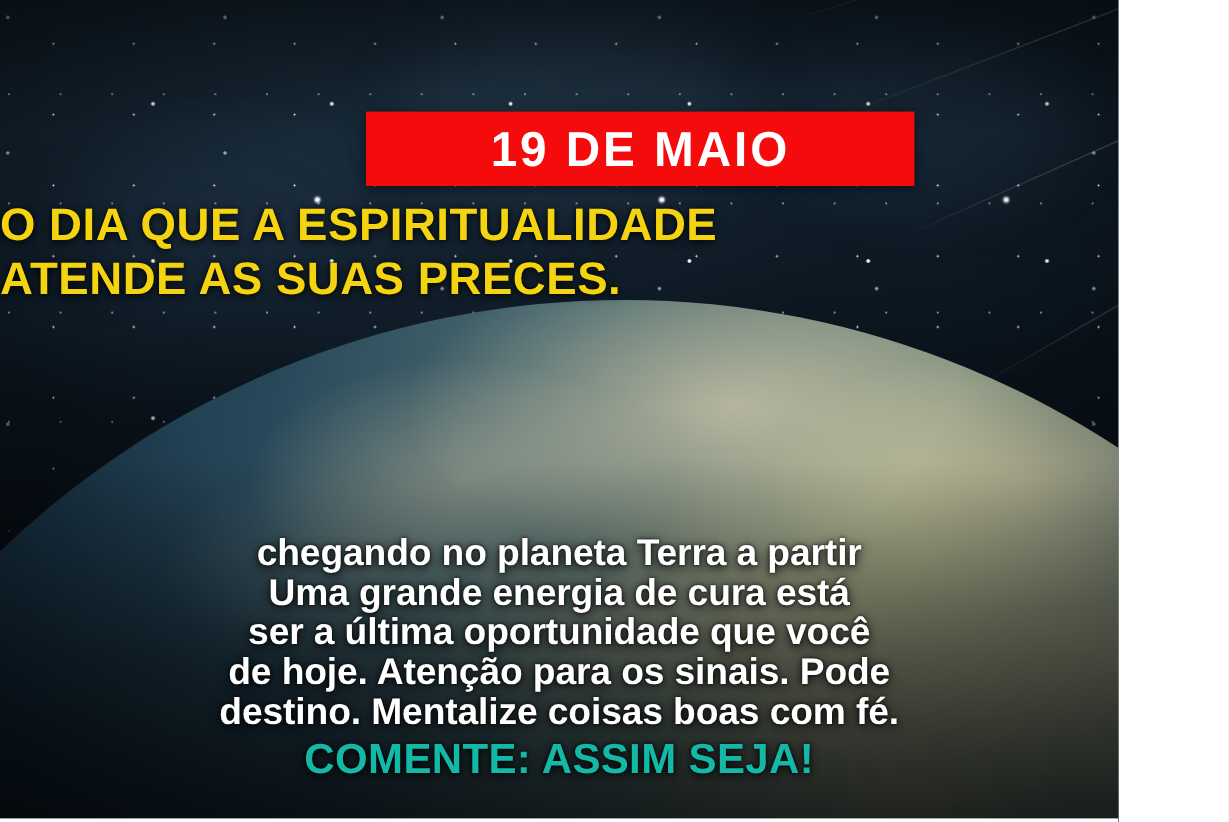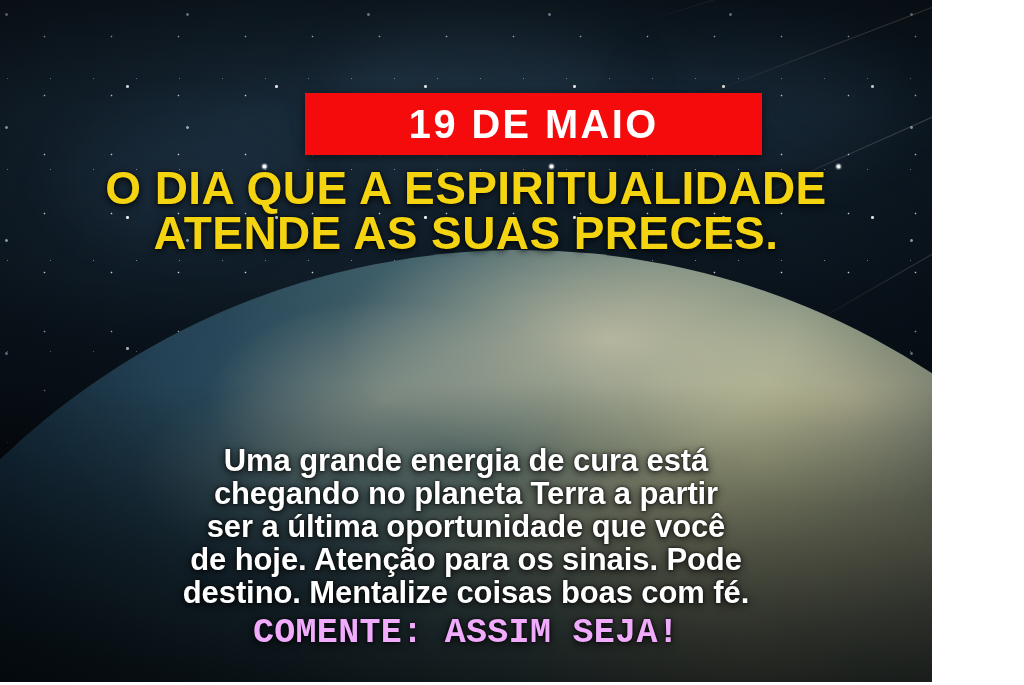--- a/index.html
+++ b/index.html
@@ -214,25 +214,24 @@
     line-height: 1;
     white-space: nowrap;
     transform: scaleX(0.97);
   }
 
   .headline {
     position: absolute;
     left: 0;
     right: 0;
     top: 166px;
-    text-align: center;
     color: #f4d411;
     font-family: "Liberation Sans", sans-serif;
     font-weight: bold;
-    font-size: 46px;
+    font-size: 38px;
     line-height: 45px;
     letter-spacing: 0.4px;
     text-shadow: 0 2px 7px rgba(0,0,0,0.85), 0 0 2px rgba(0,0,0,0.7);
   }
   .headline .hl-line { display: block; white-space: nowrap; }
 
   .body-copy {
     position: absolute;
     left: 50px;
     right: 50px;
@@ -247,22 +246,22 @@
     text-shadow: 0 2px 9px rgba(0,0,0,0.92), 0 0 3px rgba(0,0,0,0.85);
   }
   .body-copy .bc-line { display: block; white-space: nowrap; }
 
   .cta {
     position: absolute;
     left: 0;
     right: 0;
     top: 613px;
     text-align: center;
-    color: #f0abfc;
-    font-family: Liberation Mono, monospace;
+    color: #14b8a6;
+    font-family: Liberation Sans, sans-serif;
     font-weight: bold;
     font-size: 35px;
     line-height: 40px;
     letter-spacing: 0.3px;
     text-shadow: 0 2px 8px rgba(0,0,0,0.9), 0 0 3px rgba(0,0,0,0.8);
   }
 
   .bottom-strip {
     position: absolute;
     left: 0;
@@ -311,22 +310,22 @@
     <div class="date-banner">
       <span class="date-banner-text">19 DE MAIO</span>
     </div>
 
     <div class="headline">
       <span class="hl-line">O DIA QUE A ESPIRITUALIDADE</span>
       <span class="hl-line">ATENDE AS SUAS PRECES.</span>
     </div>
 
     <div class="body-copy">
+      <span class="bc-line">chegando no planeta Terra a partir</span>
       <span class="bc-line">Uma grande energia de cura está</span>
-      <span class="bc-line">chegando no planeta Terra a partir</span>
       <span class="bc-line">ser a última oportunidade que você</span>
       <span class="bc-line">de hoje. Atenção para os sinais. Pode</span>
       <span class="bc-line">destino. Mentalize coisas boas com fé.</span>
     </div>
 
     <div class="cta">COMENTE: ASSIM SEJA!</div>
 
   </div>
 
   <div class="bottom-strip"></div>

